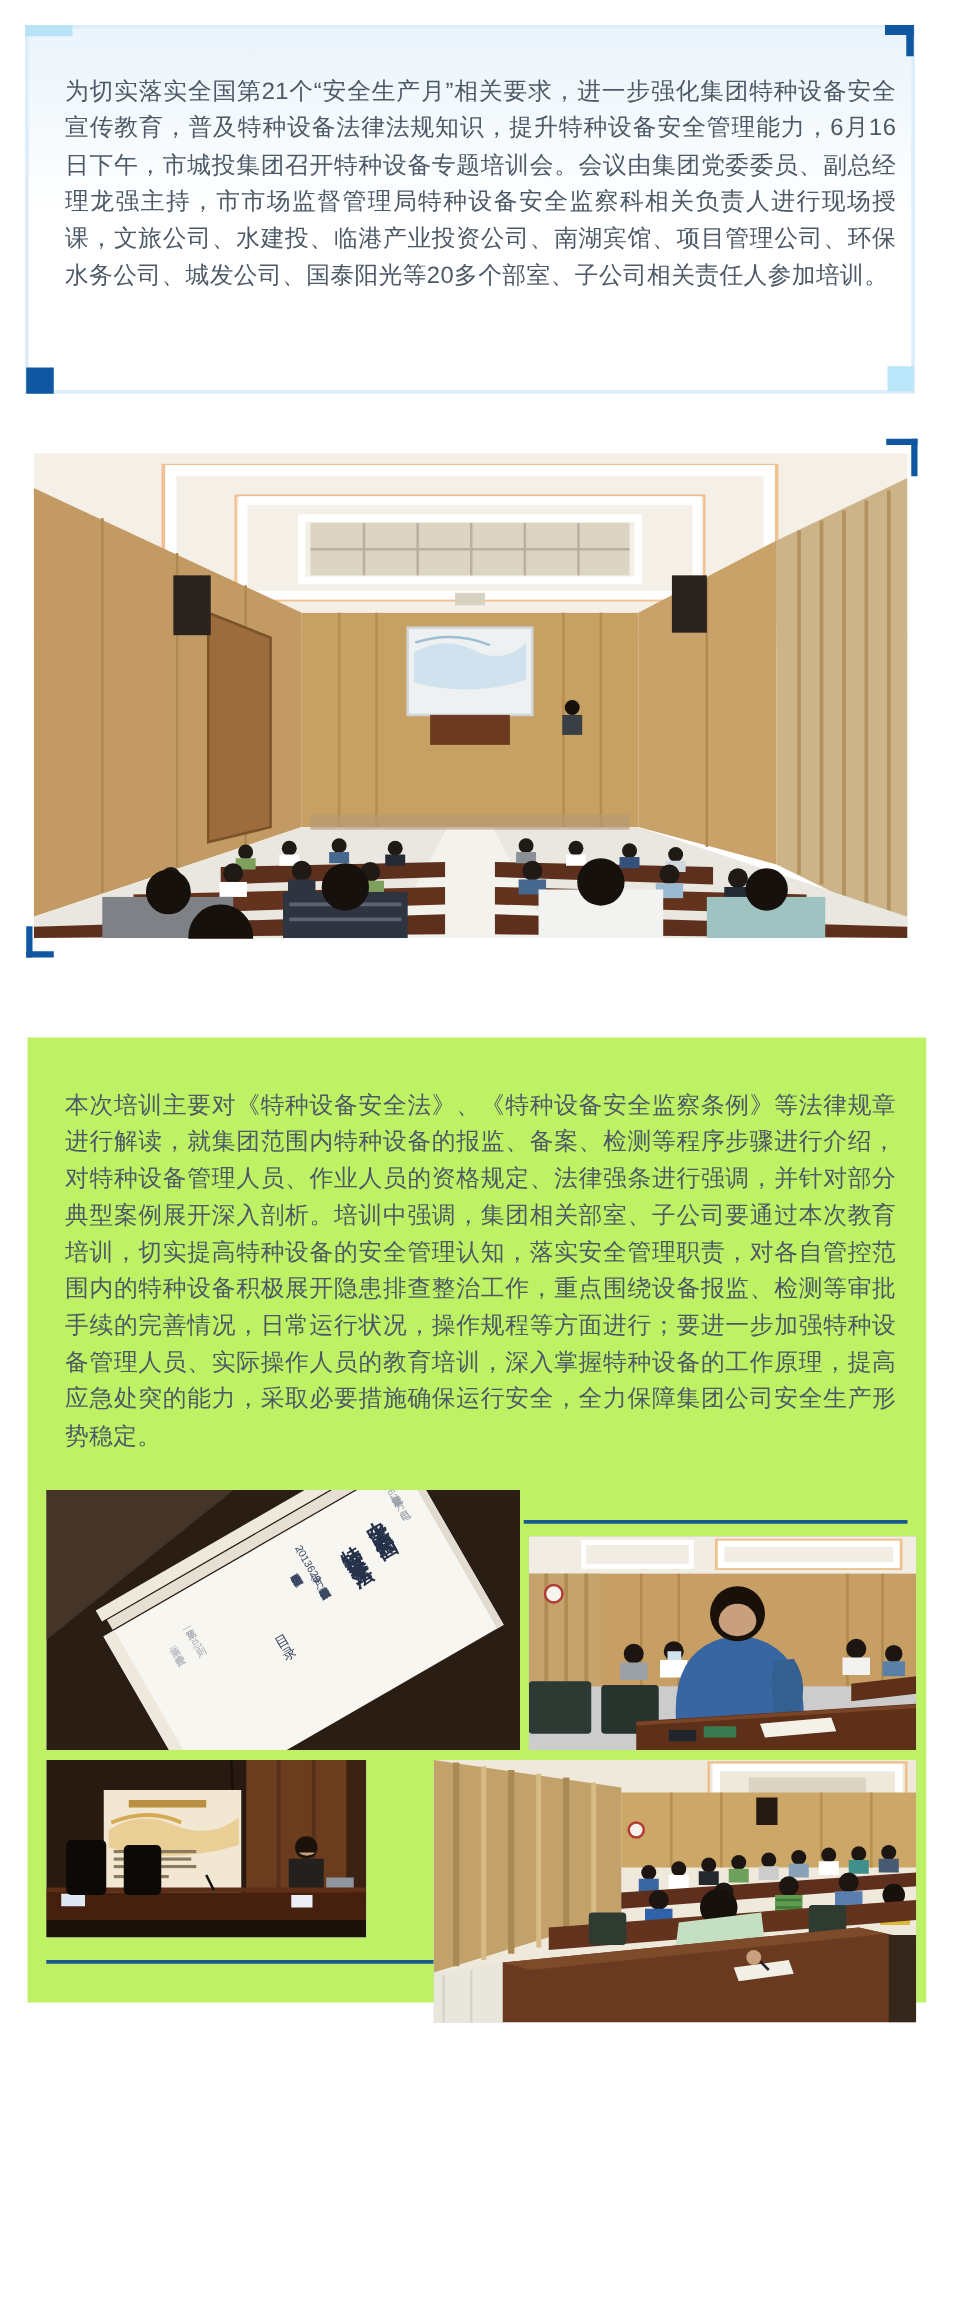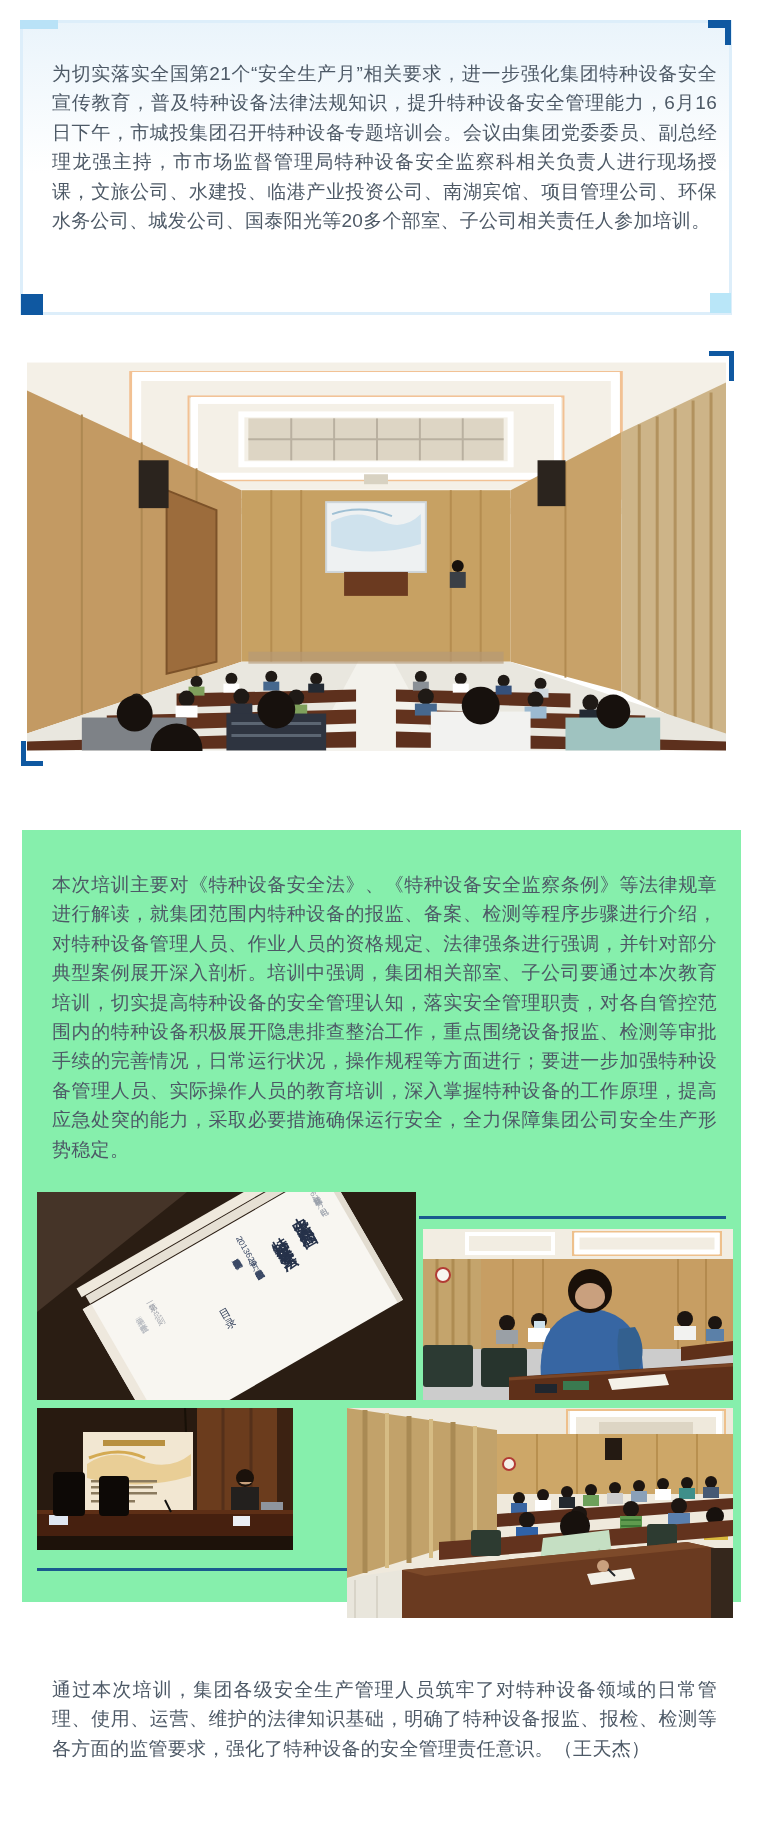--- a/index.html
+++ b/index.html
@@ -49,21 +49,21 @@
     border-top:5px solid #0f58a1; border-right:5px solid #0f58a1;
   }
   .photo-bracket-bl {
     position:absolute; left:-6px; bottom:-15px; width:22px; height:25px;
     border-left:5px solid #0f58a1; border-bottom:5px solid #0f58a1;
   }
 
   
   .panel {
     position:absolute; left:22px; top:830px; width:719px; height:772px;
-    background:#86efac;
+    background:#bef264;
     padding-left:17px;
   }
   .panel .para-body    { position:absolute; left:30px; right:24px; top:40px; }
   .panel .para-closing { position:absolute; left:30px; right:24px; top:845px; }
 
   .grid-photo { position:absolute; overflow:hidden; background:#ccc; }
   .grid-photo svg { display:block; width:100%; height:100%; }
   .gp-book      { left:15px;  top:362px; width:379px; height:208px; }
   .gp-trainee   { left:401px; top:399px; width:310px; height:171px; }
   .gp-lecture   { left:15px;  top:578px; width:256px; height:142px; }
@@ -373,16 +373,15 @@
         <line x1="258" y1="158" x2="268" y2="168" stroke="#20242a" stroke-width="2"></line>
         <circle cx="256" cy="158" r="6" fill="#c9a07e"></circle>
 
         <polygon points="0,170 55,162 55,210 0,210" fill="#e9e6dc"></polygon>
         <line x1="8" y1="172" x2="8" y2="210" stroke="#d8d4c8" stroke-width="2"></line>
         <line x1="30" y1="168" x2="30" y2="210" stroke="#d8d4c8" stroke-width="2"></line>
         <rect x="364" y="140" width="22" height="70" fill="#35271c"></rect>
       </svg>
     </div>
 
-    <p class="para para-closing">通过本次培训，集团各级安全生产管理人员筑牢了对特种设备领域的日常管理、使用、运营、维护的法律知识基础，明确了特种设备报监、报检、检测等各方面的监管要求，强化了特种设备的安全管理责任意识。（王天杰）</p>
   </div>
 
 </div>
 
 </body></html>

